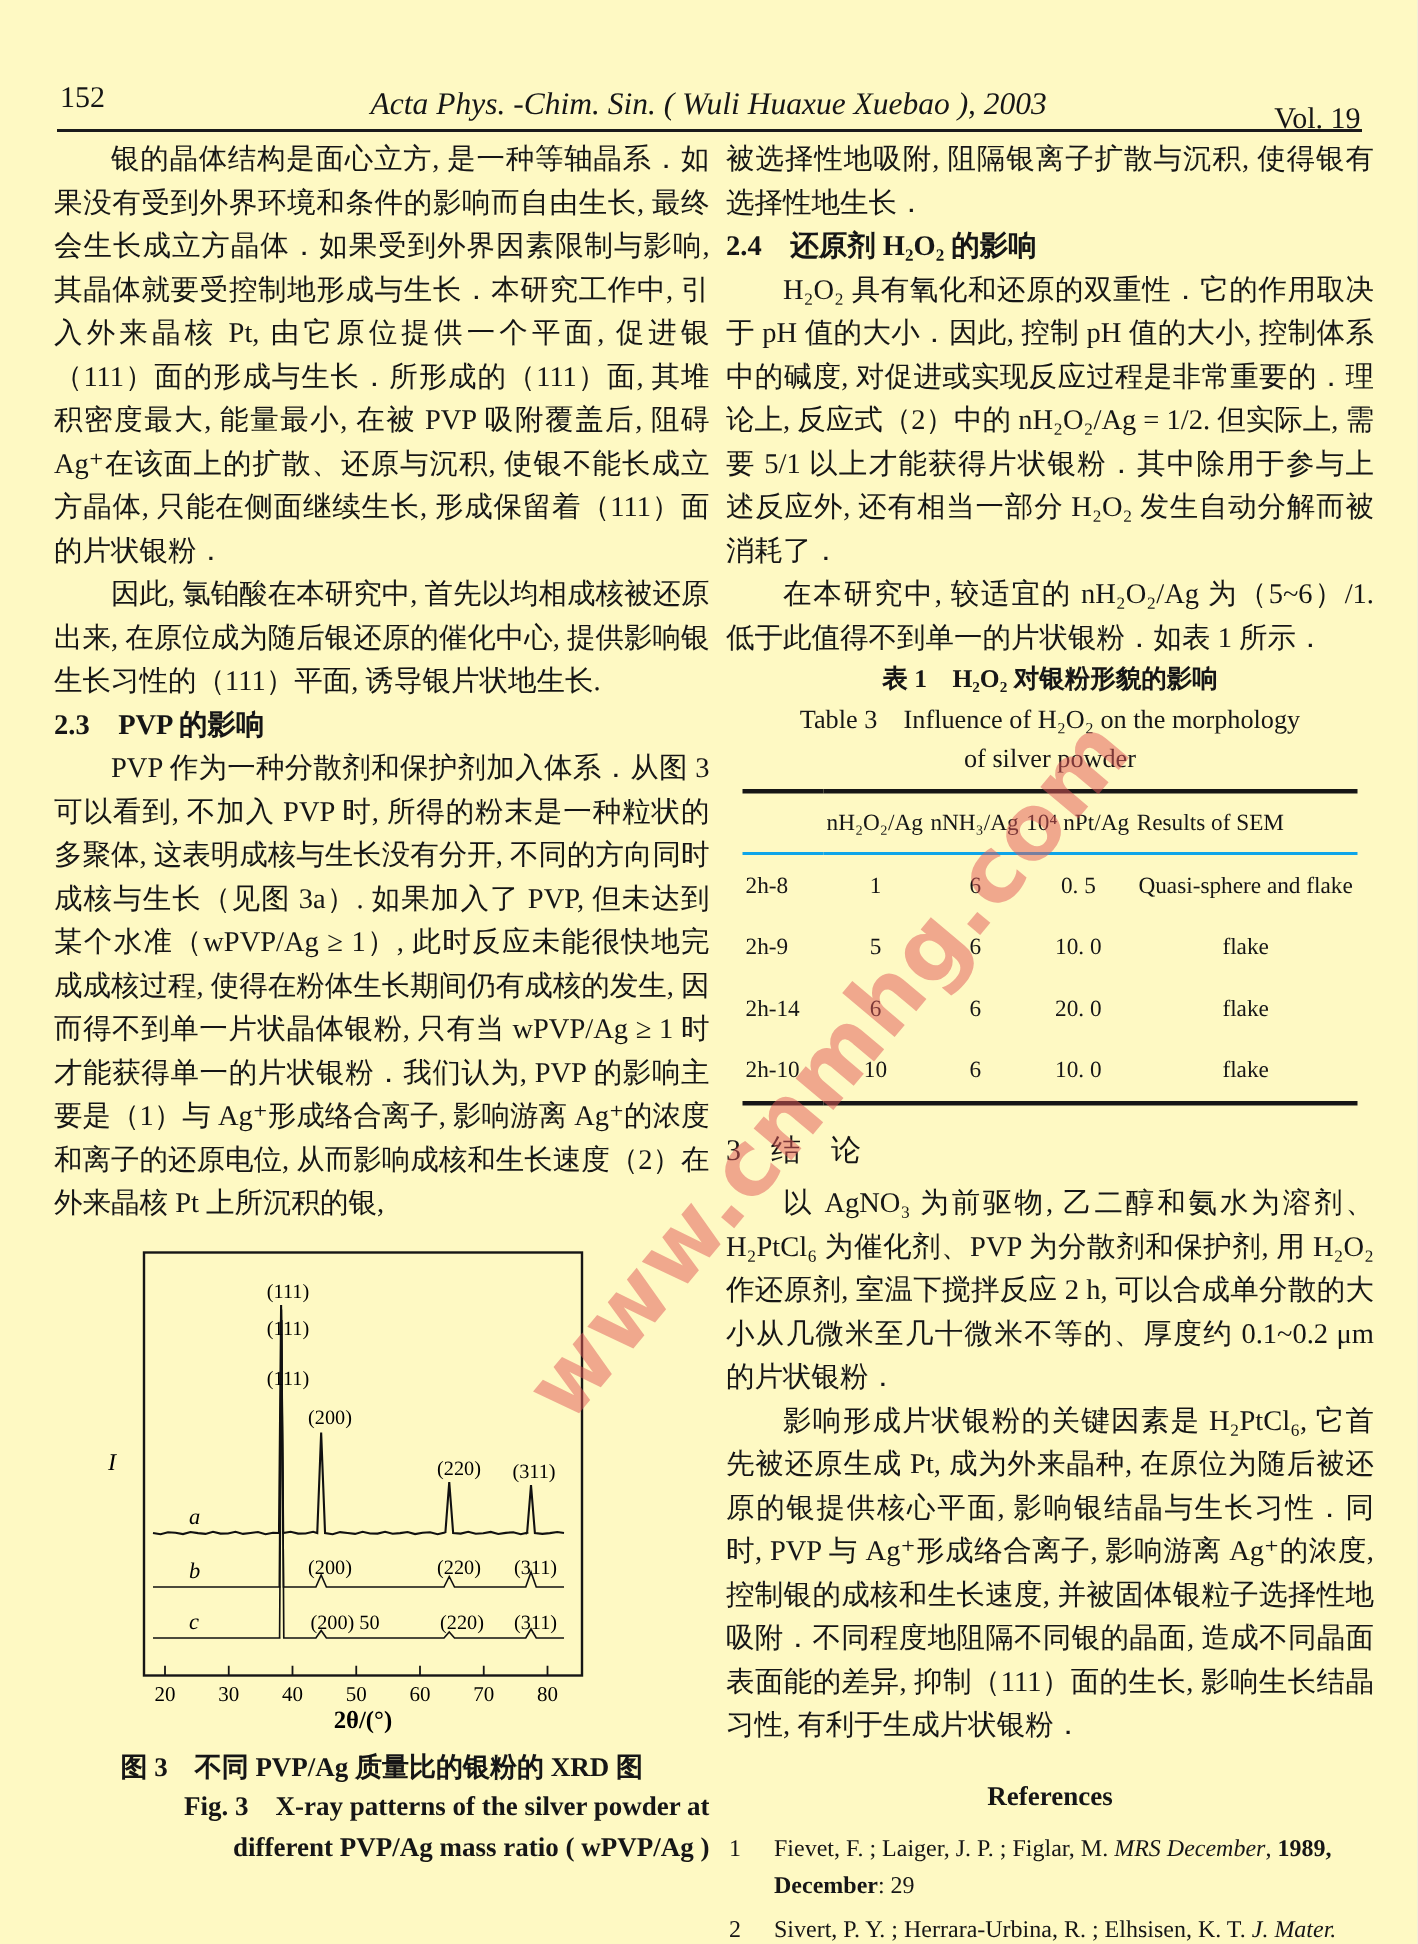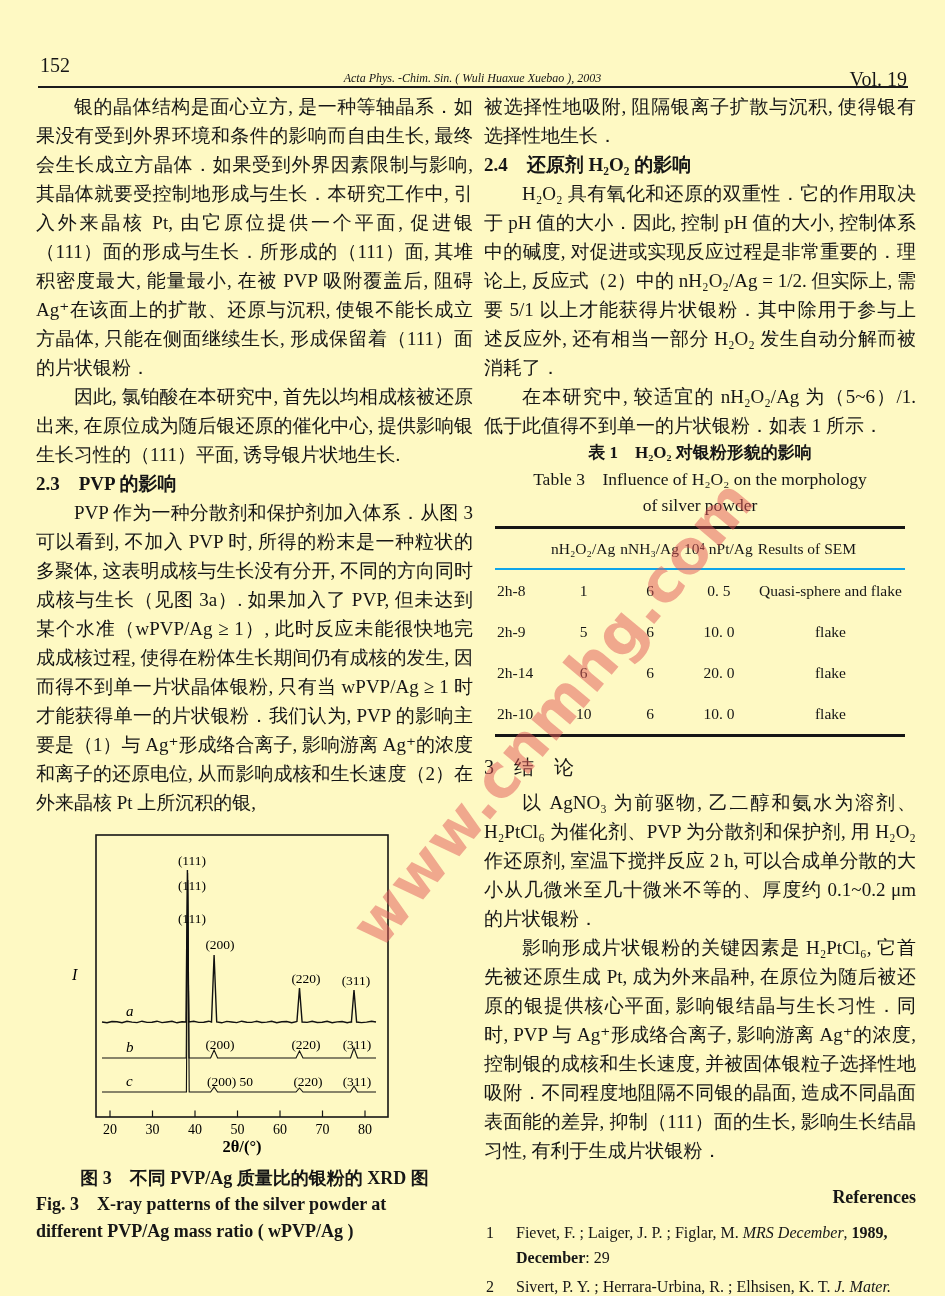--- a/index.html
+++ b/index.html
@@ -1,44 +1,44 @@
 <!DOCTYPE html>
 <html><head>
 <meta charset="utf-8">
 <style>
   html,body{margin:0;padding:0;background:#e9e9e9;}
   .page{position:relative;width:945px;height:1296px;background:#fef9c3;overflow:hidden;
         font-family:"Liberation Serif","DejaVu Serif",serif;color:#161616;}
   .hdr-page{position:absolute;left:40px;top:54px;font-size:20px;}
-  .hdr-journal{position:absolute;left:0;right:0;top:71px;text-align:center;font-style:italic;font-size:12px;}
+  .hdr-journal{position:absolute;left:0;right:0;top:57px;text-align:center;font-style:italic;font-size:21px;}
   .hdr-vol{position:absolute;right:38px;top:68px;font-size:20px;}
   .hdr-rule{position:absolute;left:38px;width:870px;top:86px;height:2px;background:#1b1b1b;}
   .col{position:absolute;top:92px;font-size:19px;line-height:29px;text-align:justify;}
   .col-left{left:36px;width:437px;height:1204px;overflow:hidden;}
   .col-right{left:484px;width:432px;height:1204px;overflow:hidden;}
   p{margin:0;}
   .ind{text-indent:2em;}
   .sec{font-weight:bold;margin:0;}
   .sec3{font-weight:normal;font-size:20px;margin:16px 0 6px 0;}
   
   .figblock{margin-top:8px;}
   .fig-svg{display:block;margin-left:22px;}
   .cap-zh{font-weight:bold;font-size:18px;text-align:center;line-height:26px;margin-top:6px;text-indent:0;}
-  .cap-en{font-weight:bold;font-size:18px;text-align:left;line-height:27px;text-indent:0;}
+  .cap-en{font-weight:bold;font-size:18px;text-align:right;line-height:27px;text-indent:0;}
   
   .tblock{margin:0 0 4px 0;}
   .tbl-title-zh{font-weight:bold;font-size:17px;text-align:center;line-height:26px;text-indent:0;}
   .tbl-title-en{font-size:17.5px;text-align:center;line-height:26px;text-indent:0;}
   table.dt{border-collapse:collapse;margin:8px auto 0 auto;width:410px;
            border-top:3px solid #161616;border-bottom:3px solid #161616;font-size:15.5px;}
   table.dt thead th{border-bottom:2px solid #0ea5e9;font-weight:normal;padding:5px 2px;text-align:left;}
   table.dt td{padding:6px 2px;text-align:center;}
   table.dt td.cid{text-align:left;width:50px;}
   
-  .refs-title{font-weight:bold;font-size:18px;margin:18px 0 8px 0;text-align:right;}
+  .refs-title{font-weight:bold;font-size:18px;margin:18px 0 8px 0;text-align:center;}
   .ref{position:relative;padding-left:32px;font-size:16px;line-height:25px;margin-bottom:4px;text-align:left;}
   .ref .num{position:absolute;left:2px;top:0;}
   .seg-i{font-style:italic;}
   .seg-b{font-weight:bold;}
   .seg-p{}
   
   .wm{position:absolute;left:268px;top:693px;width:545px;height:74px;
       font-family:"DejaVu Sans","Liberation Sans",sans-serif;font-size:60px;font-weight:bold;
       color:rgba(226,88,88,0.5);transform:rotate(-50deg);text-align:center;letter-spacing:1px;
       pointer-events:none;z-index:5;}

